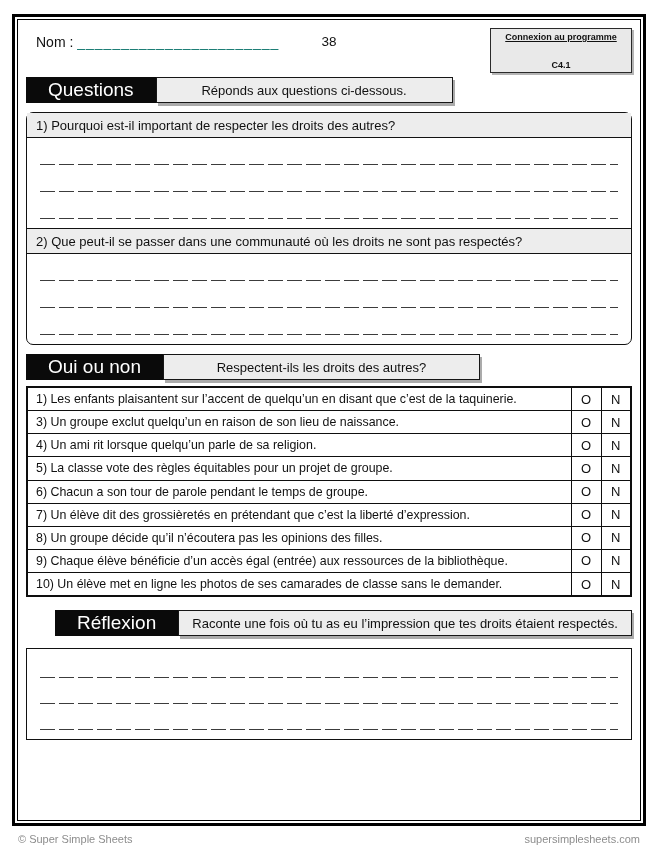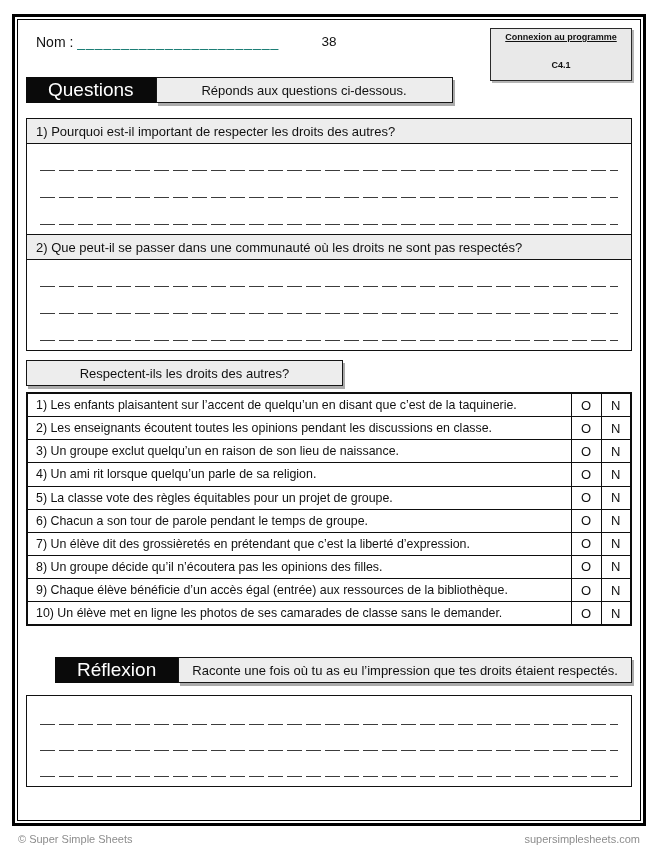--- a/index.html
+++ b/index.html
@@ -33,21 +33,21 @@
   .pagenum {
     position: absolute; left: 50%; transform: translateX(-50%);
     top: 6px; font-size: 13.5px; font-weight: 500;
   }
   .connex {
     margin-left: auto;
     width: 142px;
     border: 1.5px solid #2a2a2a;
     background: #e9e9e9;
     text-align: center;
-    padding: 3px 2px 10px 2px;
+    padding: 3px 2px 2px 2px;
     box-shadow: 2px 2px 0 #b5b5b5;
   }
   .connex .lnk { font-size: 9px; font-weight: bold; text-decoration: underline; display: block; }
   .connex .code { font-size: 9px; font-weight: bold; display: block; margin-top: 18px; }
 
   
   .tabrow { display: flex; align-items: stretch; height: 26px; }
   .tab-black {
     background: #0a0a0a; color: #fff;
     font-size: 19px;
@@ -62,24 +62,24 @@
     display: flex; align-items: center; justify-content: center;
     font-size: 13px;
     white-space: nowrap;
     padding: 0 10px;
   }
   .w-questions { width: 297px; }
   .w-ouiounon  { width: 317px; }
   .w-flex { flex: 1; }
 
   .mt-questions { margin-top: 13px; }
-  .mt-qbox { margin-top: 15px; }
+  .mt-qbox { margin-top: 9px; border-radius: 7px; }
   .mt-ouiounon { margin-top: 9px; }
   .mt-table { margin-top: 6px; }
-  .mt-reflexion { margin-top: 31px; padding-left: 29px; }
+  .mt-reflexion { margin-top: 13px; padding-left: 29px; }
   .mt-refbox { margin-top: 12px; }
 
   
   .qbox { border: 1.8px solid #121212; background: #fff; }
   .q-head {
     background: #ededed;
     border-bottom: 1.6px solid #121212;
     font-size: 13px;
     padding: 5px 9px 4px 9px;
   }
@@ -139,32 +139,28 @@
       </div>
       <div class="q-head second">2) Que peut-il se passer dans une communauté où les droits ne sont pas respectés?</div>
       <div class="ans-area">
         <div class="line"></div>
         <div class="line"></div>
         <div class="line"></div>
       </div>
     </div>
 
     <div class="tabrow mt-ouiounon">
+      <div class="tab-black">Oui ou non</div>
       <div class="tab-gray w-ouiounon">Respectent-ils les droits des autres?</div>
     </div>
 
     <table class="onq mt-table">
       <tbody>
         <tr>
           <td class="stmt">1) Les enfants plaisantent sur l’accent de quelqu’un en disant que c’est de la taquinerie.</td>
-          <td class="opt">O</td>
-          <td class="opt">N</td>
-        </tr>
-        <tr>
-          <td class="stmt">2) Les enseignants écoutent toutes les opinions pendant les discussions en classe.</td>
           <td class="opt">O</td>
           <td class="opt">N</td>
         </tr>
         <tr>
           <td class="stmt">3) Un groupe exclut quelqu’un en raison de son lieu de naissance.</td>
           <td class="opt">O</td>
           <td class="opt">N</td>
         </tr>
         <tr>
           <td class="stmt">4) Un ami rit lorsque quelqu’un parle de sa religion.</td>

